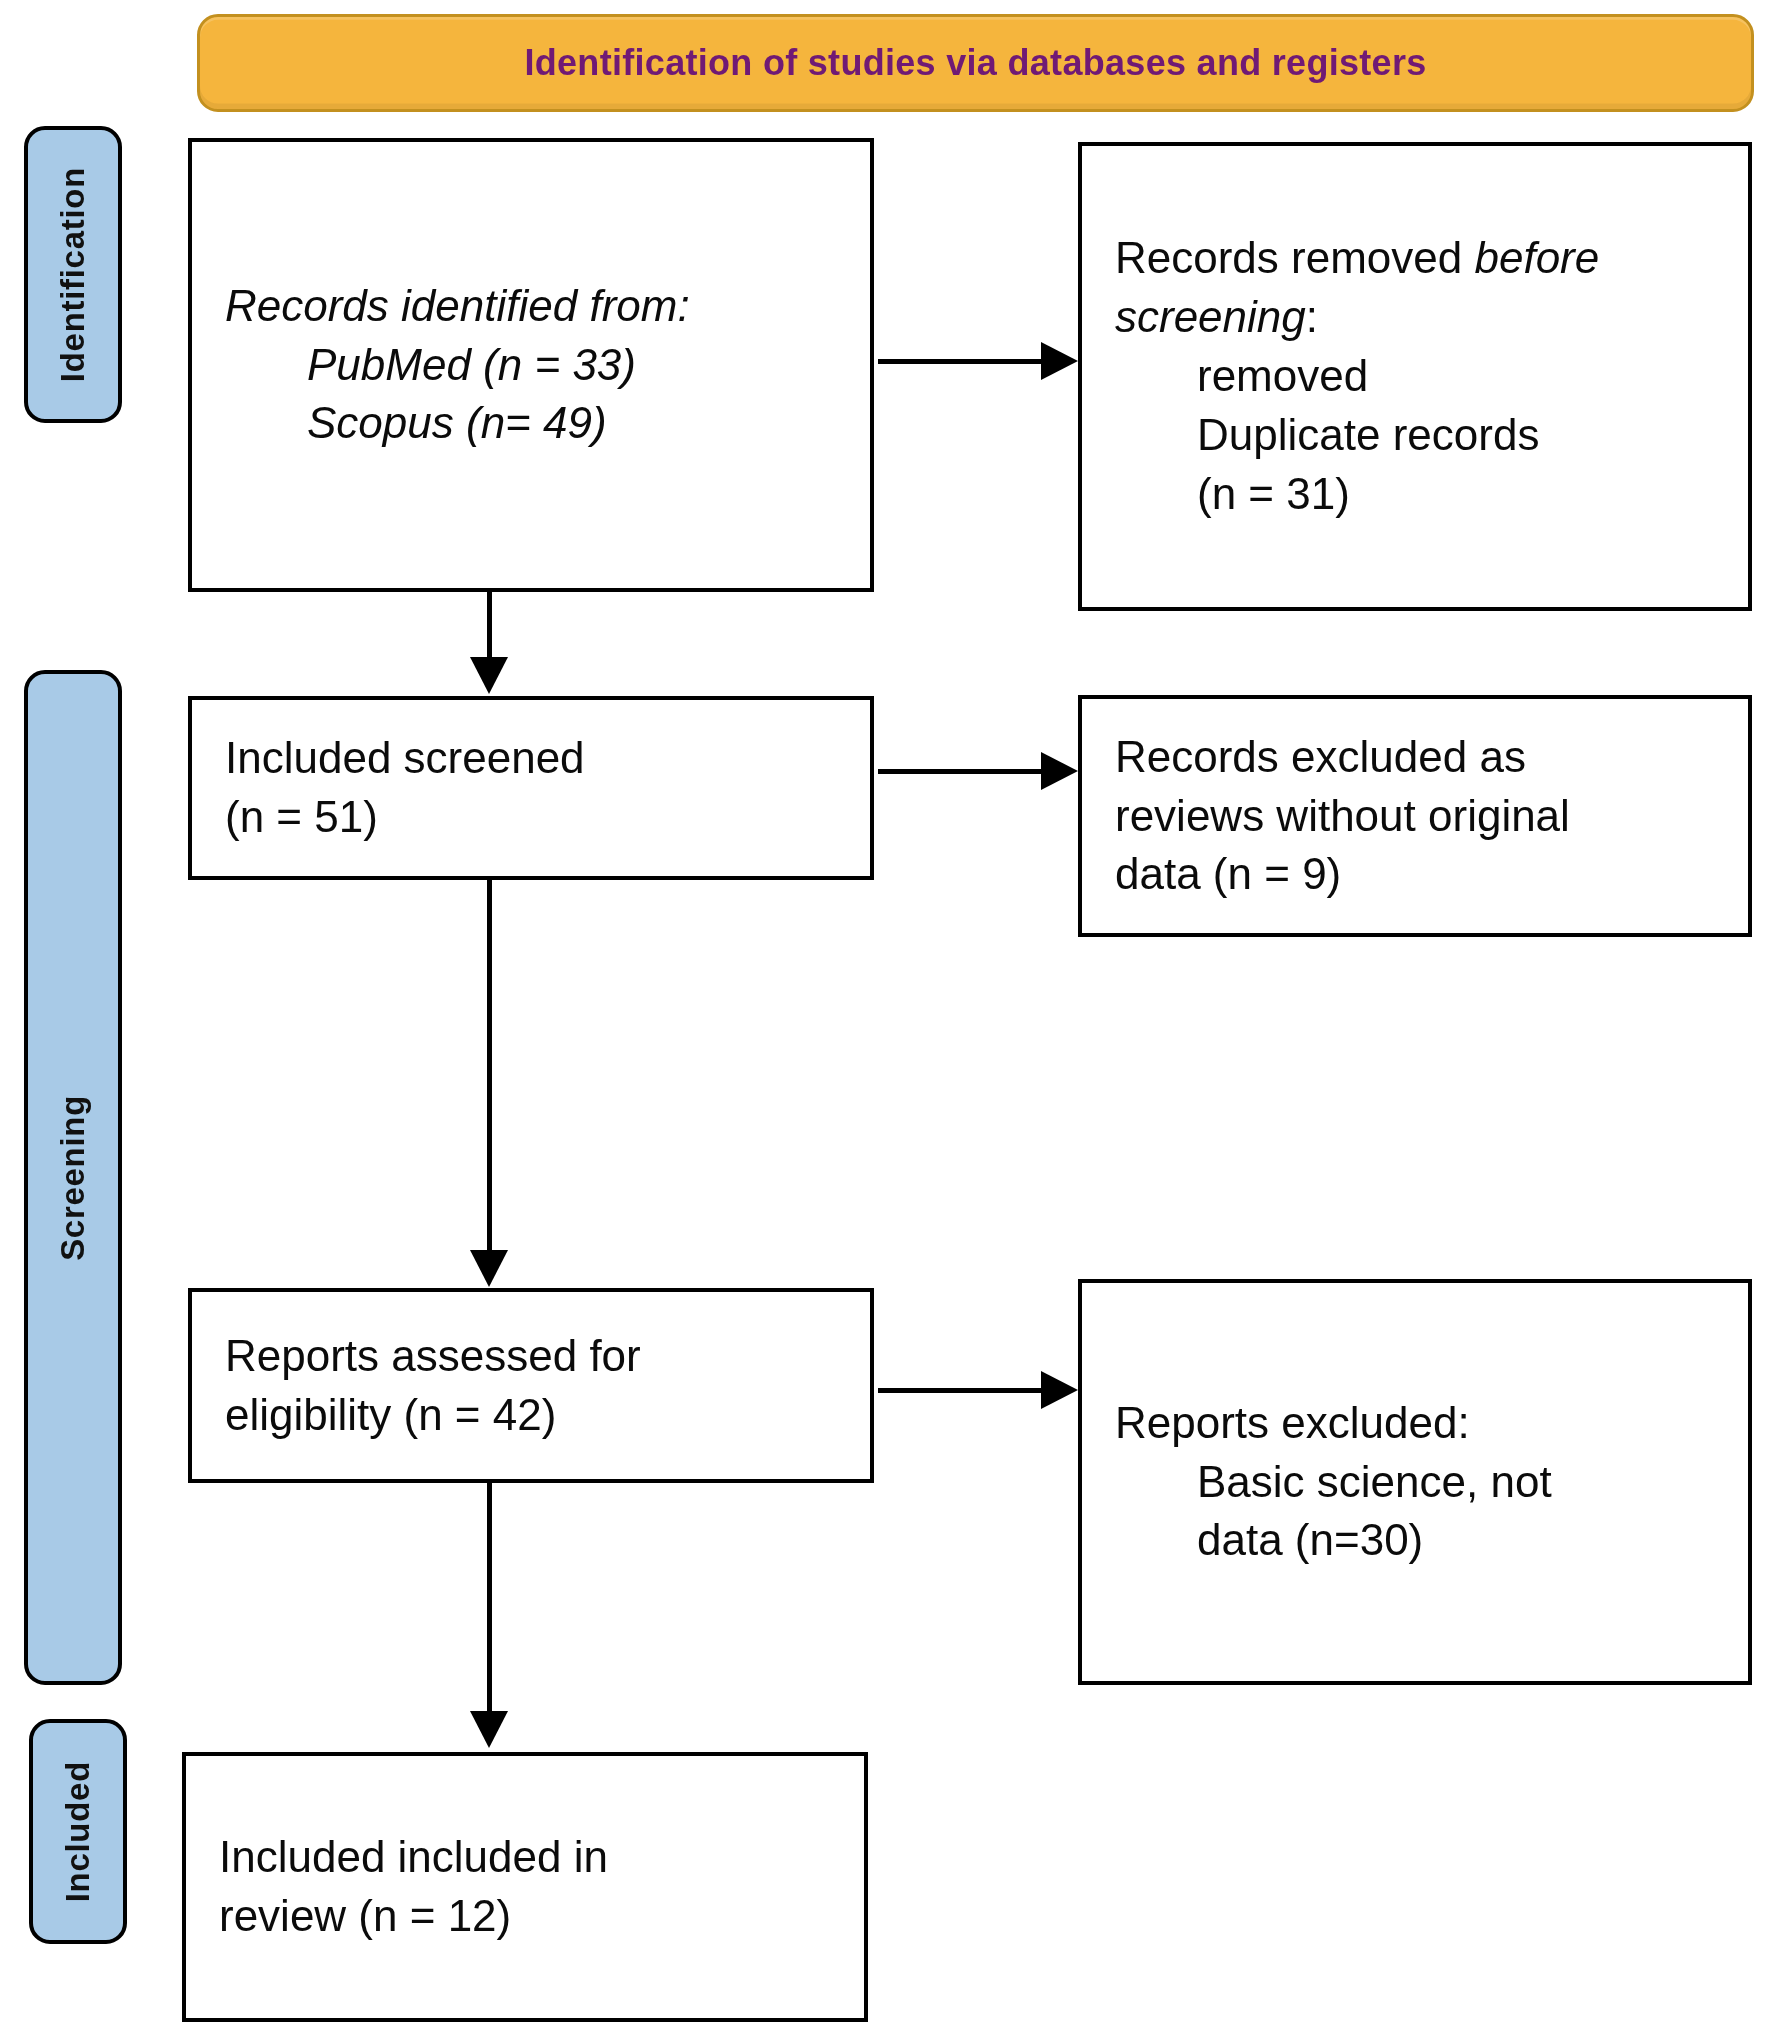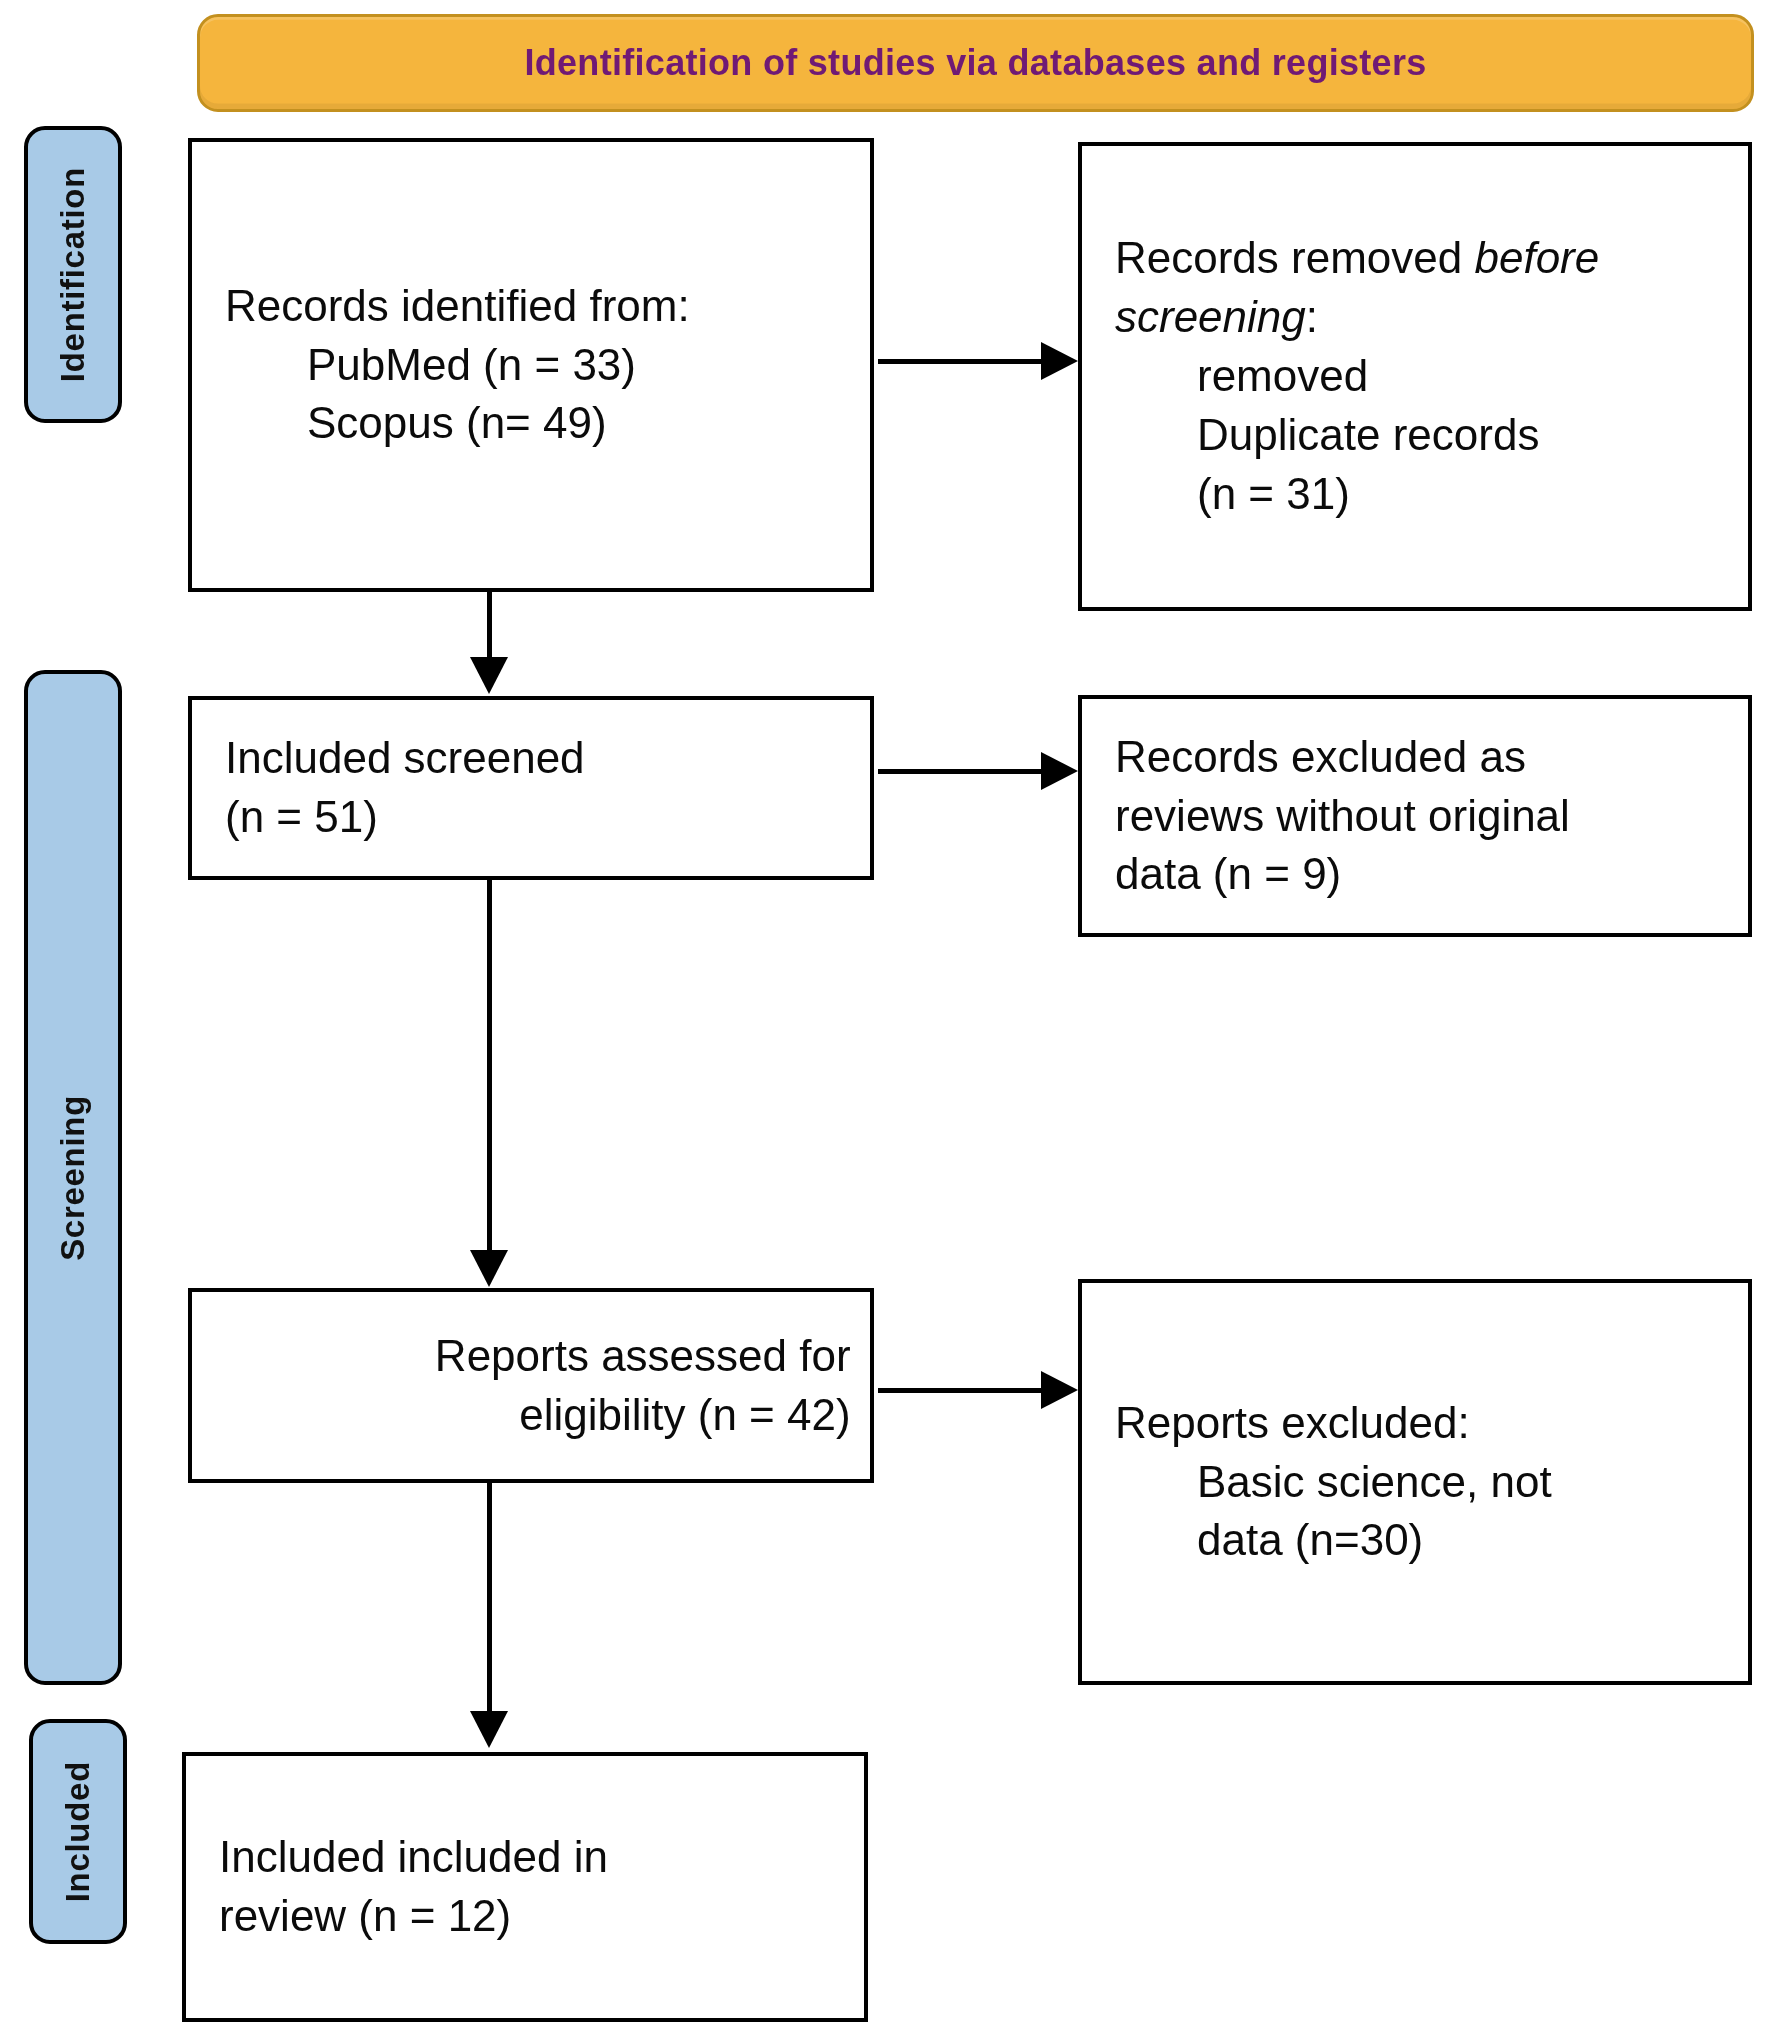--- a/index.html
+++ b/index.html
@@ -55,25 +55,25 @@
     background:#ffffff;
     border:4.8px solid var(--box-border);
     box-sizing:border-box;
     display:flex;flex-direction:column;justify-content:center;
     padding:14px 19.4px 14px 33px;
     font-size:44px;line-height:1.34;
   }
   .fbox .line{display:block;}
   .fbox .line.ind{margin-left:82px;}
   .fbox em{}
-  #box-records-identified{left:188px;top:138px;width:686px;height:454px;}
+  #box-records-identified{left:188px;top:138px;width:686px;height:454px;font-style:italic;}
   #box-records-removed{left:1078px;top:142px;width:674px;height:469px;}
   #box-records-screened{left:188px;top:696px;width:686px;height:184px;}
   #box-records-excluded{left:1078px;top:695px;width:674px;height:242px;}
-  #box-reports-assessed{left:188px;top:1288px;width:686px;height:195px;align-items:flex-end;}
+  #box-reports-assessed{left:188px;top:1288px;width:686px;height:195px;}
   #box-reports-excluded{left:1078px;top:1279px;width:674px;height:406px;}
   #box-studies-included{left:182px;top:1752px;width:686px;height:270px;}
   
   .harrow{position:absolute;height:4.8px;background:var(--box-border);}
   .harrow::after{
     content:"";position:absolute;right:-36px;top:50%;transform:translateY(-50%);
     width:0;height:0;
     border-top:19.4px solid transparent;border-bottom:19.4px solid transparent;
     border-left:37px solid var(--box-border);
   }

